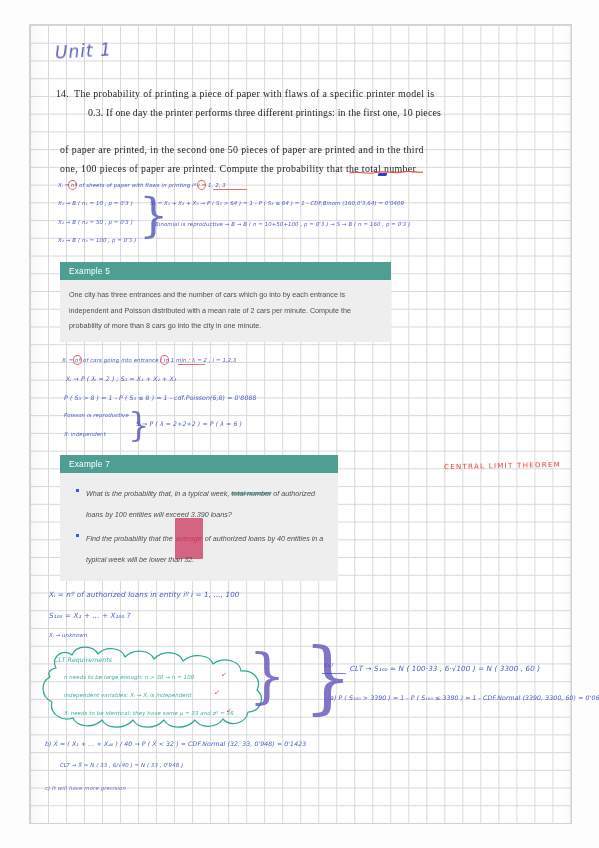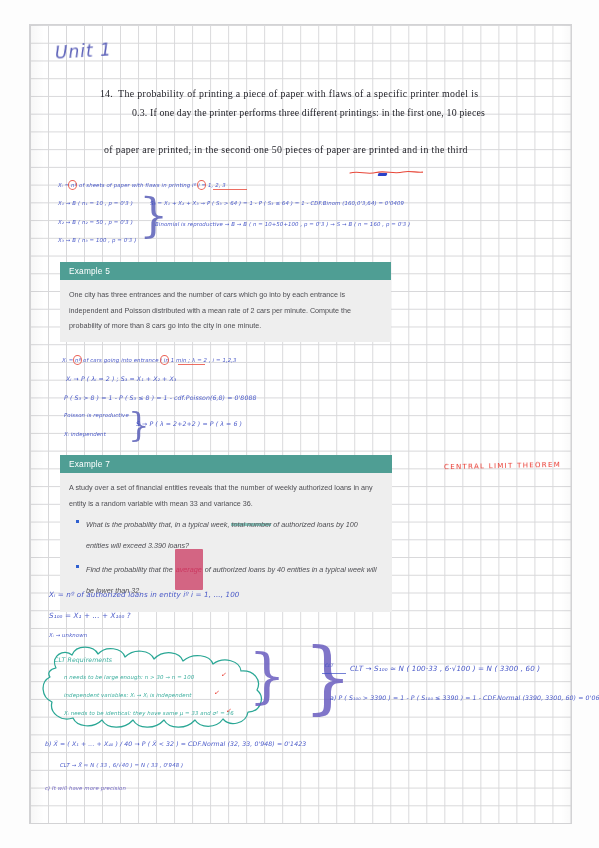--- a/index.html
+++ b/index.html
@@ -49,21 +49,20 @@
 
   
   .printed {
     position: absolute;
     color: #1d1d24;
     font-family: "Liberation Serif", serif;
     font-size: 9.9px;
     line-height: 19.2px;
     letter-spacing: 0.15px;
     white-space: nowrap;
-    margin-left: 44px;
   }
   .prob-num {
     position: absolute;
     left: 56px;
     top: 84px;
     font-size: 9.9px;
     color: #1d1d24;
   }
   #prob-l1 { left: 74px;  top: 84px;  }
   #prob-l2 { left: 88px;  top: 103px; font-family: Liberation Serif, serif; }
@@ -137,21 +136,21 @@
     color: #5d5d62;
   }
   .hl-red {
     background: rgba(201,48,90,0.72);
     color: rgba(201,48,90,0.86);
     border-radius: 1px;
     padding: 16px 1px;
   }
 
   #ex5 { left: 60px; top: 262px; width: 331px; }
-  #ex7 { left: 60px; top: 455px; width: 332px; }
+  #ex7 { left: 60px; top: 455px; width: 278px; }
 
   
   .hw {
     position: absolute;
     pointer-events: none;
   }
   .ink-blue   { color: #3a4bc4; }
   .ink-teal   { color: #2aa795; }
   .ink-purple { color: #6a5ec0; }
 
@@ -243,20 +242,21 @@
 
   <div id="grid"></div>
   <div id="page-shade"></div>
 
   <div id="unit-title">Unit 1</div>
 
   <div class="prob-num printed">14.</div>
   <div class="printed" id="prob-l1">The probability of printing a piece of paper with flaws of a specific printer model is</div>
   <div class="printed" id="prob-l2">0.3. If one day the printer performs three different printings: in the first one, 10 pieces</div>
   <div class="printed" id="prob-l3">of paper are printed, in the second one 50 pieces of paper are printed and in the third</div>
+  <div class="printed" id="prob-l4">one, 100 pieces of paper are printed.  Compute the probability that the total number</div>
 
   <div class="red-underline">
     <svg width="78" height="7" viewBox="0 0 78 7">
       <path d="M1,4 C10,1.5 18,6 27,3.5 C36,1.2 45,5.5 54,3 C62,1 70,5 77,2.5" fill="none" stroke="#e8483a" stroke-width="1.1" stroke-linecap="round"></path>
     </svg>
   </div>
   <div class="blue-tick"></div>
 
   <div class="hw">
     <div class="scribble ink-blue" style="left:58px; top:182px;">Xᵢ = nº of sheets of paper with flaws in printing iº    i = 1, 2, 3</div>
@@ -292,21 +292,20 @@
     <div class="scribble ink-blue" style="left:64px; top:412px;">Poisson is reproductive</div>
     <div class="scribble ink-blue" style="left:64px; top:431px;">Xᵢ independent</div>
 
     <div class="brace" style="left:128px; top:407px; font-size:34px;">}</div>
     <div class="scribble ink-blue md" style="left:136px; top:420px;">S → P ( λ = 2+2+2 ) = P ( λ = 6 )</div>
   </div>
 
   <div class="example-box" id="ex7">
     <div class="example-head">Example 7</div>
     <div class="example-body">
-      <p>A study over a set of financial entities reveals that the number of weekly authorized loans in any entity is a random variable with mean 33 and variance 36.</p>
       <ul>
         <li>
           <span>What is the probability that, in a typical week, </span><span class="hl-green">total number</span><span> of authorized loans by 100 entities will exceed 3.390 loans?</span>
         </li>
         <li>
           <span>Find the probability that the </span><span class="hl-red">average</span><span> of authorized loans by 40 entities in a typical week will be lower than 32.</span>
         </li>
       </ul>
     </div>
   </div>

